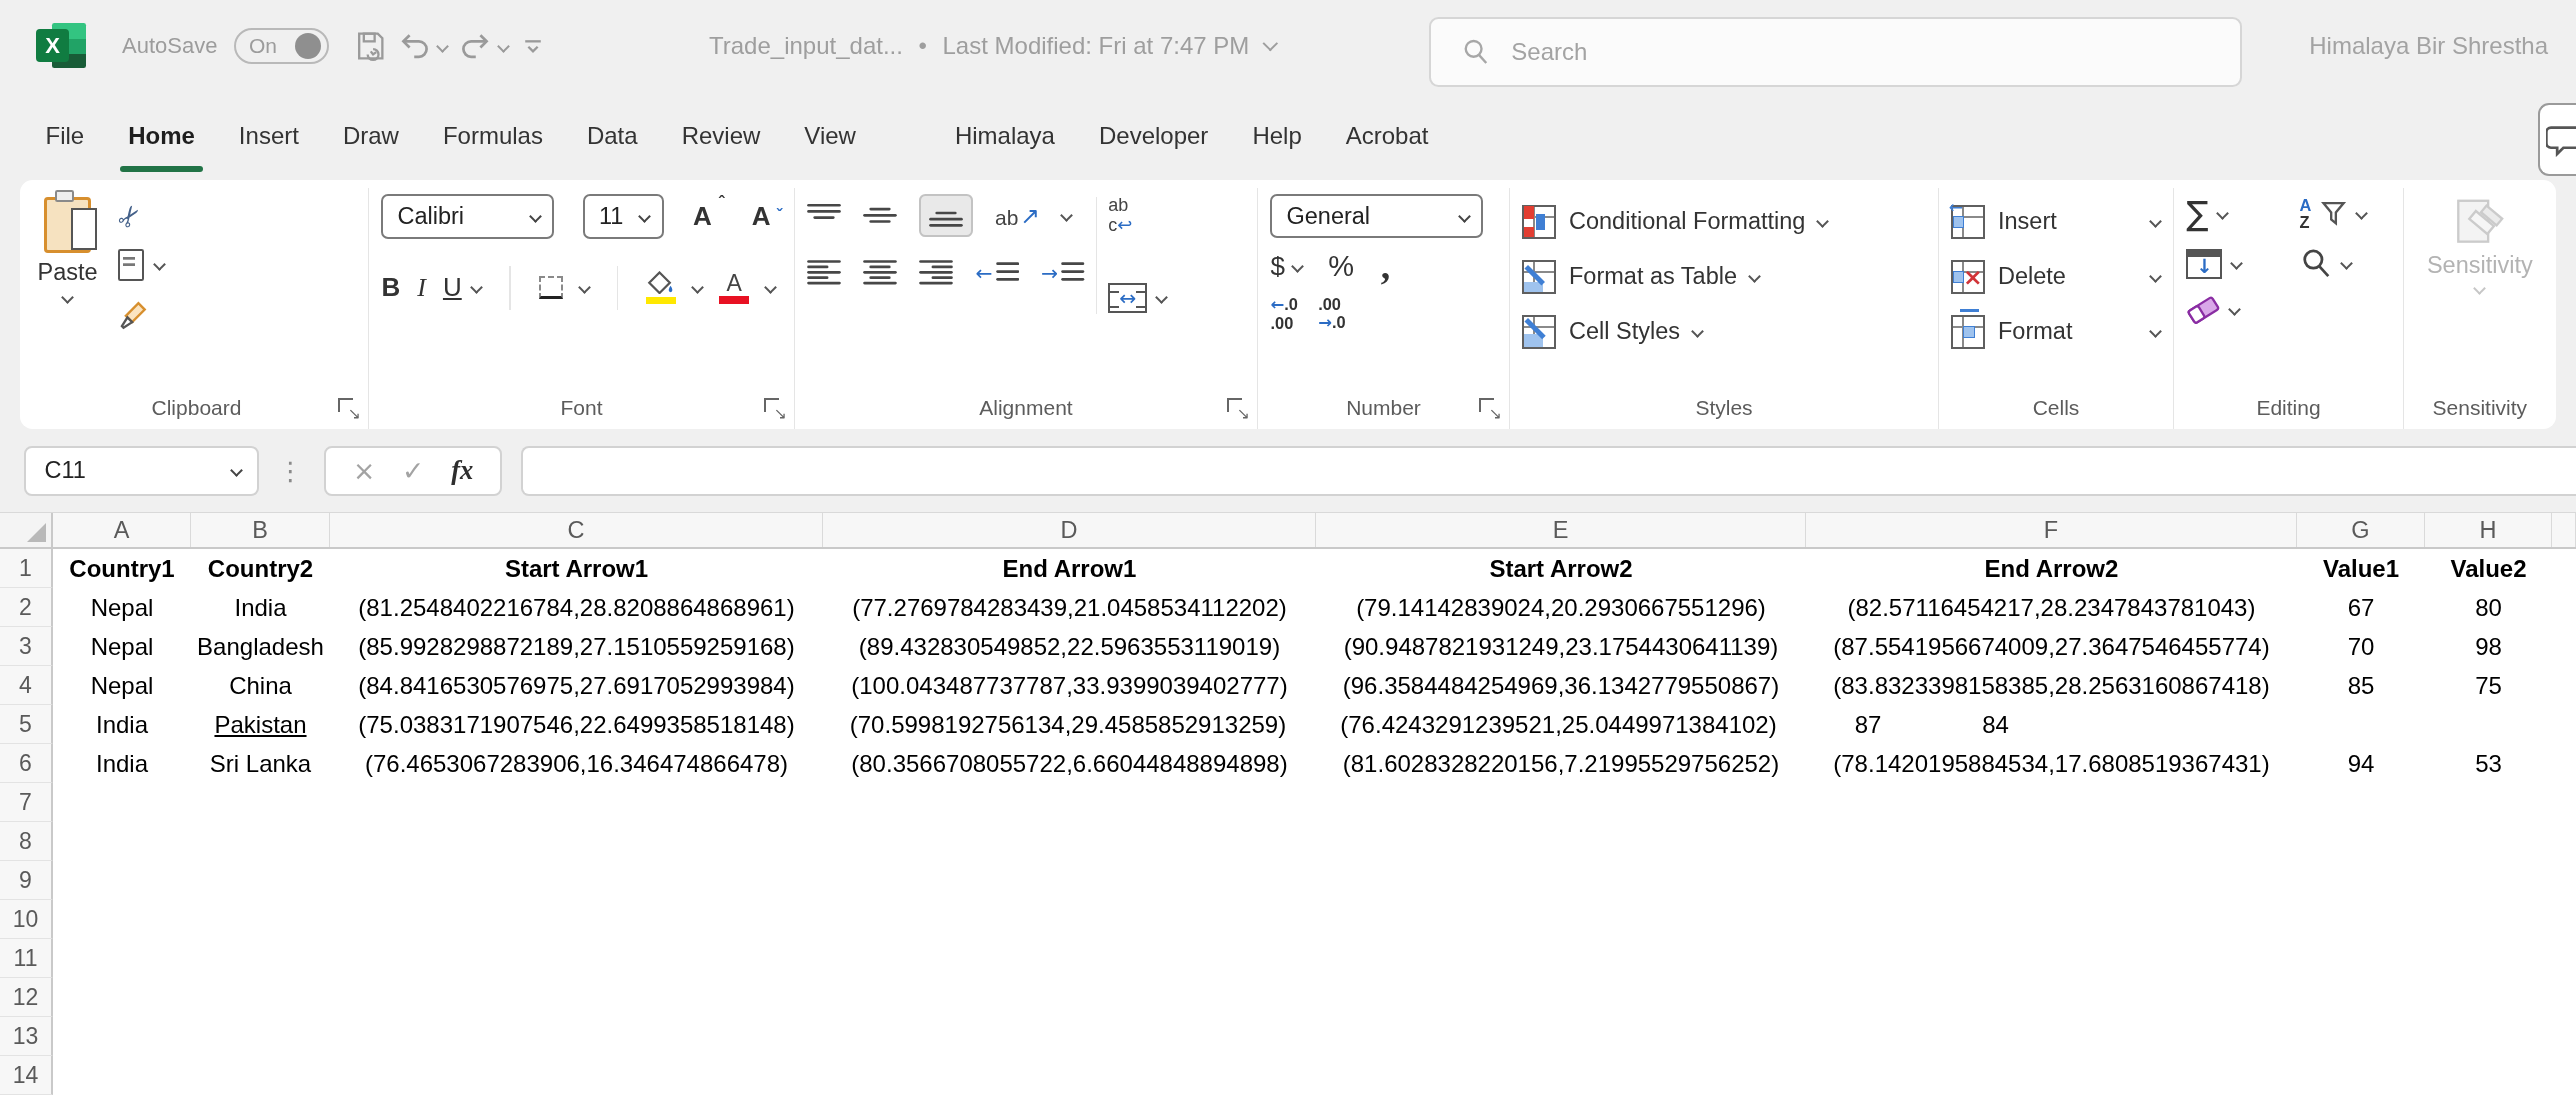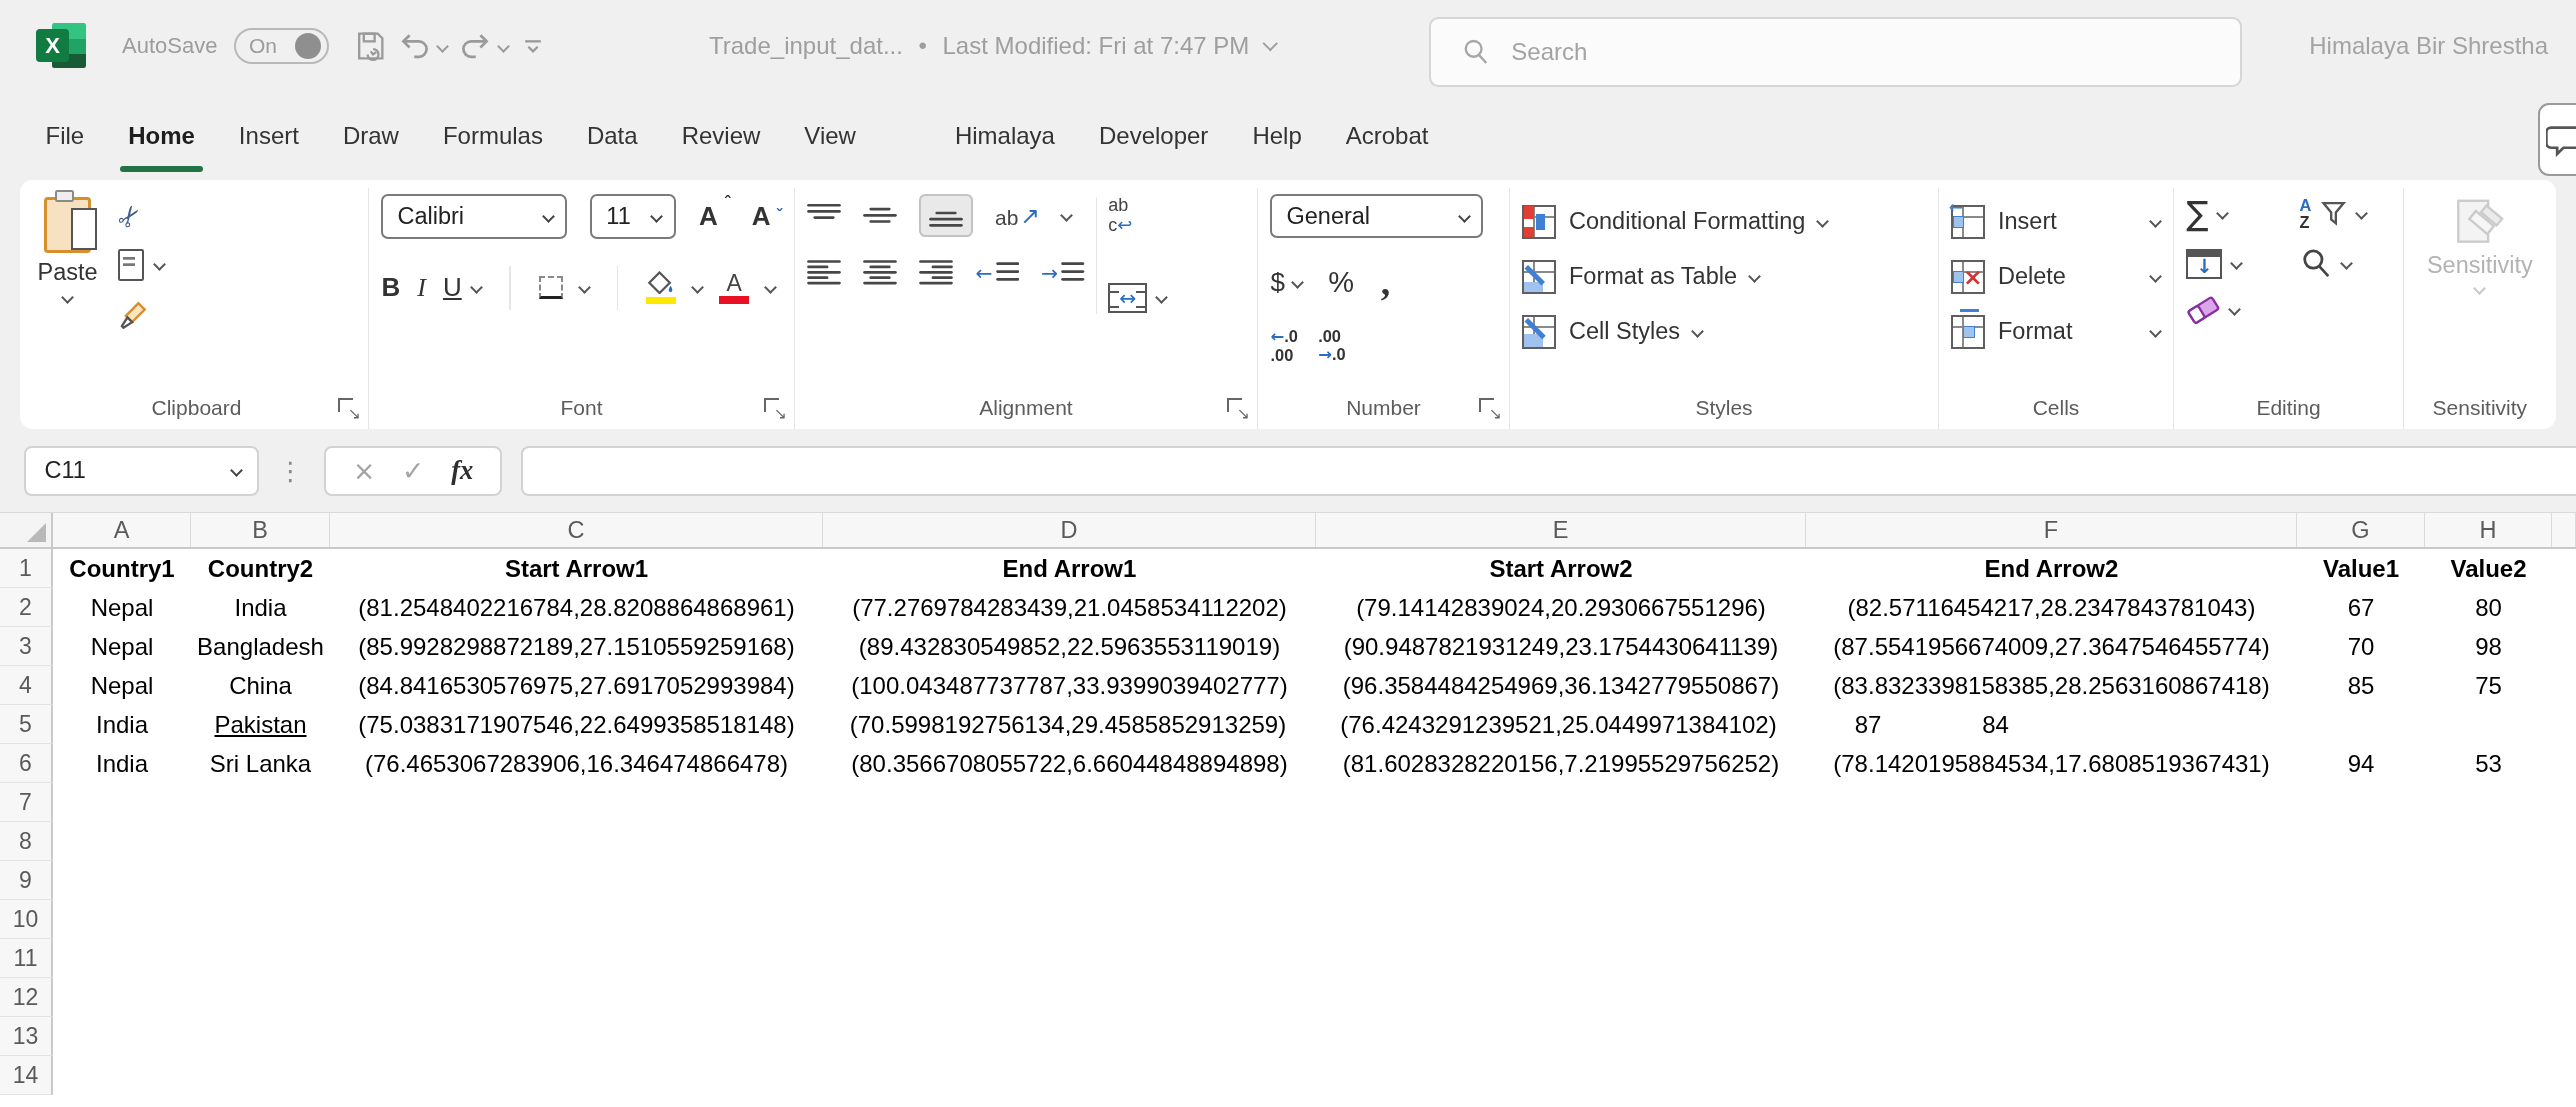--- a/index.html
+++ b/index.html
@@ -57,21 +57,21 @@
   .ic-clip::after{content:"";position:absolute;right:-9.4px;top:7.8px;width:22px;height:38px;background:#fff;border:2.7px solid #555}
   .toolcol{display:flex;flex-direction:column;gap:7.8px;padding-top:1.6px}
   .toolrow{height:41px;display:flex;align-items:center;gap:11px;color:#555}
   .ic-scis{font-size:28px;color:#44618a;display:inline-block;transform:rotate(-55deg)}
   .ic-copy{position:relative;width:22px;height:28px;border:2.7px solid #555;background:#fff;border-radius:2.3px}
   .ic-copy::before{content:"";position:absolute;left:-10.2px;top:-8.6px;width:22px;height:28px;border:2.7px solid #8a8a8a;border-radius:2.3px;background:#fff;z-index:-1}
   .ic-copy::after{content:"";position:absolute;left:3.1px;top:6.3px;width:12.5px;height:11px;
                   background:linear-gradient(#777 2.3px,transparent 2.3px) 0 0/12.5px 6.3px}
   
   .fontrows{display:flex;flex-direction:column}
-  .frow1{display:flex;align-items:center;gap:23px}
+  .frow1{display:flex;align-items:center;gap:29px}
   .combo{display:flex;align-items:center;border:2px solid #7a7a7a;border-radius:7px;background:#fff;height:45px;
          padding:0 12.5px 0 14px;font-size:23.5px;color:#222;box-sizing:border-box}
   .combo .chv{margin-left:auto;color:#444}
   .fsz{font-size:26px;font-weight:600;color:#333;position:relative;padding-right:11px}
   .fsz s{text-decoration:none;position:absolute;top:-7.8px;right:-1.6px;font-size:17px}
   .frow2{display:flex;align-items:center;gap:17px;margin-top:23.5px;color:#333}
   .bbtn{font-size:26px;font-weight:700}
   .ibtn{font-size:26px;font-style:italic;font-family:"Liberation Serif",serif}
   .ubtn{font-size:26px;text-decoration:underline}
   .ic-borders{width:23.5px;height:23.5px;border:2.3px dashed #8a8a8a;border-bottom:3.9px solid #222;box-sizing:border-box}
@@ -84,21 +84,21 @@
   svg.al line{stroke:#474747;stroke-width:3.5;stroke-linecap:round}
   .selbox{border:2px solid #c3c3c3;background:#e9e9e9;border-radius:6.3px;padding:6.3px 7.8px;display:flex}
   .orient{display:flex;align-items:flex-end;font-size:21px;color:#444;gap:1.6px}
   .wrapcol{display:flex;flex-direction:column;justify-content:space-between;padding:1.6px 0 4.7px 0}
   .ic-wrap{display:flex;flex-direction:column;line-height:19px;font-size:18px;color:#444;text-align:left}
   .ic-merge{position:relative;width:39px;height:30px;border:2.3px solid #555;display:flex;align-items:center;justify-content:center;
             background:linear-gradient(#555 2.3px,transparent 2.3px) 0 6.3px/100% 100% no-repeat,
                        linear-gradient(#555 2.3px,transparent 2.3px) 0 21px/100% 100% no-repeat,#fff;box-sizing:border-box}
   .mergegrp{display:flex;align-items:center;gap:9.4px}
   
-  .numcol{display:flex;flex-direction:column;gap:28px}
+  .numcol{display:flex;flex-direction:column;gap:12px}
   .numrow{display:flex;align-items:center;gap:26.6px;color:#333}
   .dollar{font-size:26px}.pct{font-size:29px}.comma{font-size:38px;font-weight:700;font-family:"Liberation Serif",serif;line-height:15.6px}
   .decbtn{display:flex;flex-direction:column;font-size:16.4px;line-height:18px;color:#333;font-weight:600}
   
   .stybtn{display:flex;align-items:center;gap:12.5px;font-size:23.5px;color:#333;height:55px}
   .grid-ic{position:relative;width:34px;height:34px;border:2px solid #5f5f5f;box-sizing:border-box;background:
      linear-gradient(to right,transparent 9.4px,#8a8a8a 9.4px,#8a8a8a 11px,transparent 11px) ,
      linear-gradient(to bottom,transparent 9.4px,#8a8a8a 9.4px,#8a8a8a 11px,transparent 11px),#fff}
   .grid-ic i{position:absolute}
   

